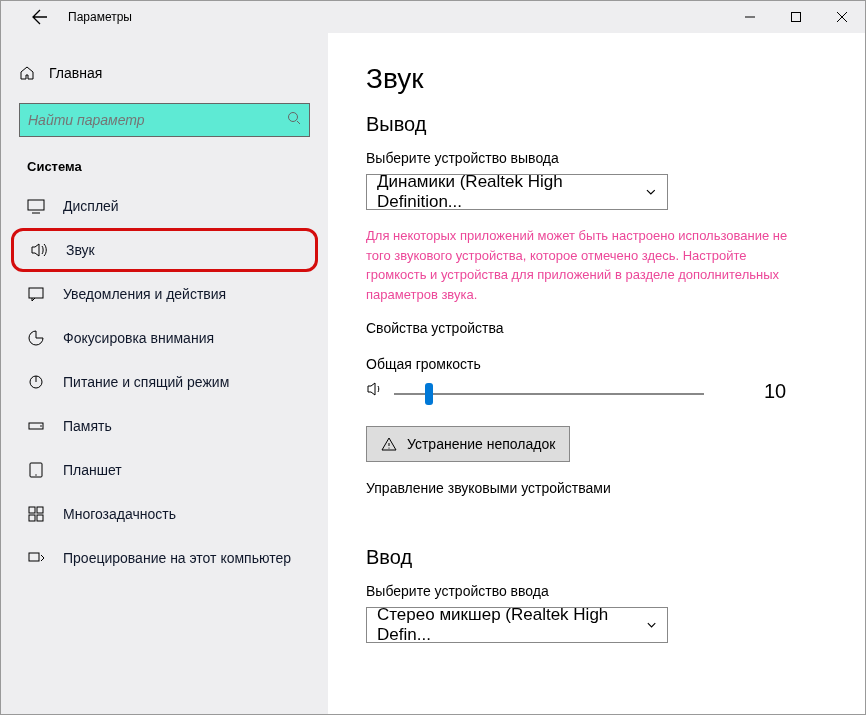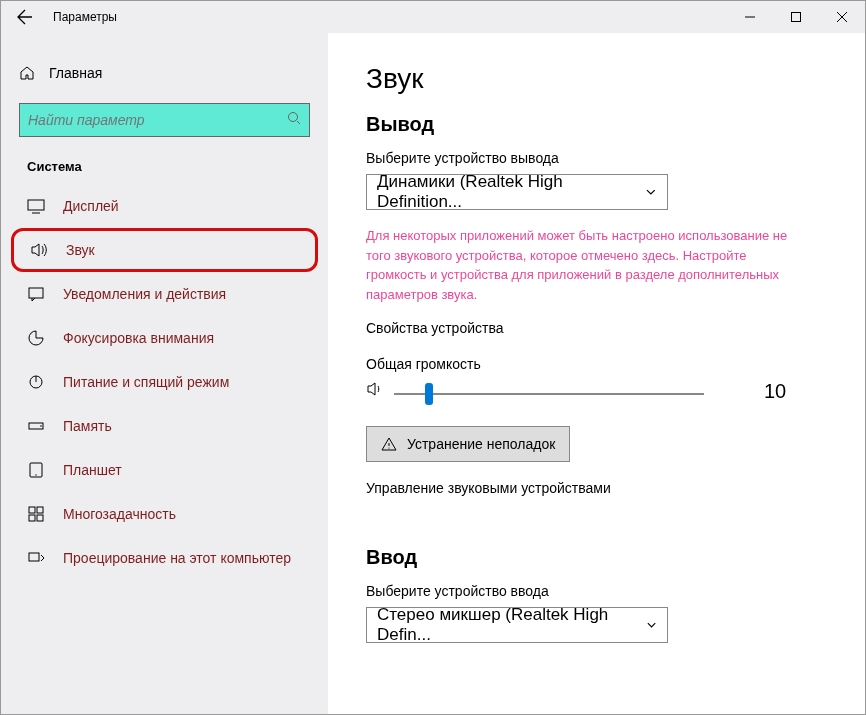--- a/index.html
+++ b/index.html
@@ -1,38 +1,38 @@
 <!DOCTYPE html>
 <html><head>
 <meta charset="utf-8">
 <style>
   * { box-sizing: border-box; margin: 0; padding: 0; font-family: "Segoe UI", Arial, sans-serif; }
   html, body { width: 866px; height: 715px; overflow: hidden; background: #fff; }
   .window { width: 866px; height: 715px; border: 1px solid #999; display: flex; flex-direction: column; background: #eeeef0; }
-  .titlebar { height: 32px; display: flex; align-items: center; padding-left: 8px; }
+  .titlebar { height: 32px; display: flex; align-items: center; padding-left: 23px; }
   .back-btn { width: 32px; height: 32px; display: flex; align-items: center; justify-content: center; }
   .title-text { font-size: 12px; margin-left: 12px; color: #000; }
   .win-controls { margin-left: auto; display: flex; }
   .win-btn { width: 46px; height: 32px; display: flex; align-items: center; justify-content: center; }
   .body { flex: 1; display: flex; overflow: hidden; }
   .sidebar { width: 327px; background: #eeeef0; padding: 0 10px 0 10px; }
   .home-row { display: flex; align-items: center; height: 40px; padding-left: 8px; margin-top: 20px; font-size: 14px; }
   .home-row svg { margin-right: 14px; }
   .search-box { position: relative; margin: 10px 8px 0 8px; height: 34px; border: 1px solid #666; background: #5eead4; display: flex; align-items: center; padding: 0 30px 0 8px; }
   .search-box input { border: none; outline: none; width: 100%; font-size: 14px; background: transparent; font-style: italic; color: #666; }
   .search-icon { position: absolute; right: 8px; top: 50%; transform: translateY(-50%); }
   .section-label { font-size: 13px; font-weight: 600; margin: 22px 0 8px 16px; }
   .nav { margin-top: 10px; }
-  .nav-item { display: flex; align-items: center; height: 44px; padding-left: 16px; font-size: 14px; color: #7f1d1d; }
+  .nav-item { display: flex; align-items: center; height: 44px; padding-left: 16px; font-size: 14px; color: #0f172a; }
   .nav-item svg { margin-right: 18px; flex-shrink: 0; }
   .nav-item.highlight { border: 3px solid #d40c0c; border-radius: 12px; }
 
   .main { flex: 1; background: #fff; padding: 30px 38px 0 38px; overflow: hidden; }
   .h1 { font-size: 28px; font-weight: 400; margin-bottom: 18px; }
-  .h2 { font-size: 20px; font-weight: 700; margin: 10px 0 14px 0; }
+  .h2 { font-size: 20px; font-weight: 400; margin: 10px 0 14px 0; }
   .label { font-size: 14px; margin-bottom: 8px; }
   .select-box { width: 302px; height: 36px; border: 1px solid #888; display: flex; align-items: center; padding: 0 10px; justify-content: space-between; font-size: 17px; margin-bottom: 16px; }
   .helptext { font-size: 13px; color: #ec4899; line-height: 1.5; margin-bottom: 16px; max-width: 430px; }
   .link { font-size: 14px; color: #000; margin-bottom: 20px; display: block; }
   .slider-row { display: flex; align-items: flex-start; margin-bottom: 18px; }
   .slider-row svg { margin-right: 10px; flex-shrink: 0; }
   .slider-track { position: relative; width: 310px; height: 28px; display: flex; align-items: center; }
   .track-line { position: absolute; left: 0; right: 0; top: 50%; height: 2px; background: #888; transform: translateY(-50%); }
   .slider-thumb { position: absolute; width: 8px; height: 22px; background: #0078d7; border-radius: 3px; top: 3px; left: 31px; }
   .slider-val { margin-left: 60px; font-size: 20px; }

